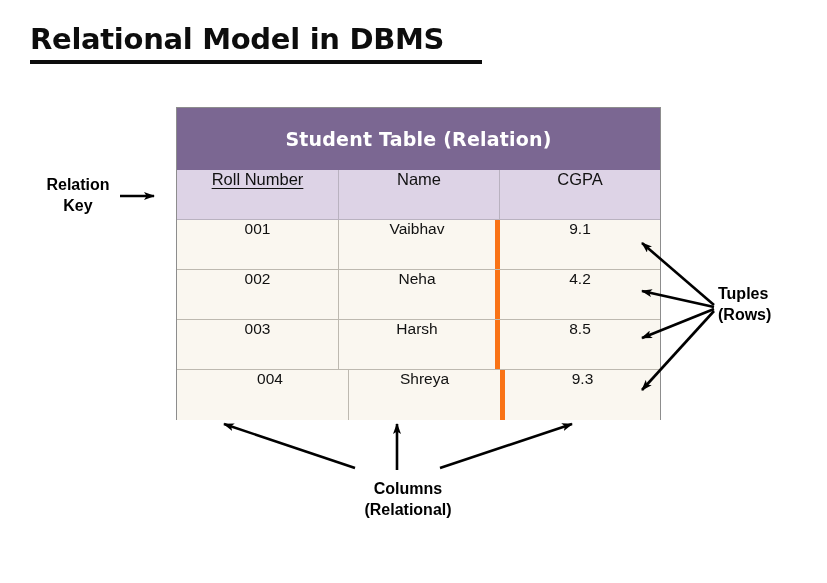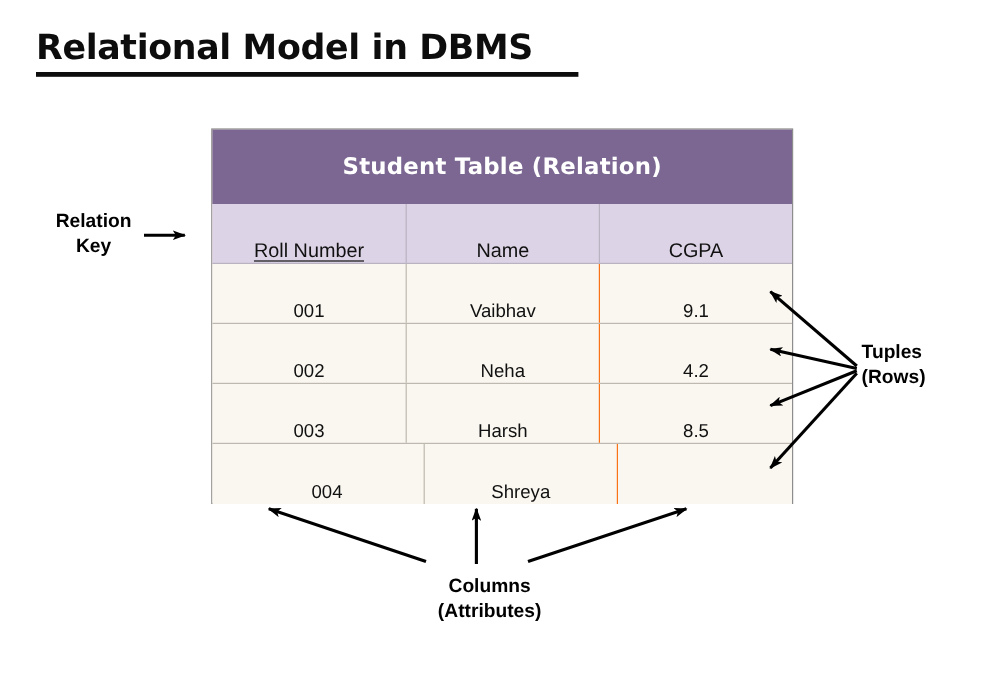--- a/index.html
+++ b/index.html
@@ -86,29 +86,29 @@
   .data-row {
     height: 50px;
     border-bottom: 1px solid #bdb9b0;
   }
   .data-row:last-child {
     border-bottom: none;
   }
 
   .cell {
     display: flex;
-    align-items: flex-end;
+    align-items: flex-start;
     justify-content: center;
     box-sizing: border-box;
     font-family: "Liberation Sans", sans-serif;
     font-size: 15.5px;
     color: #111111;
   }
   .cell.c0 { width: 162px; border-right: 1px solid #bdb9b0; }
-  .cell.c1 { width: 161px; border-right: 1px solid #f97316; }
+  .cell.c1 { width: 161px; border-right: 5px solid #f97316; }
   .cell.c2 { width: 160px; }
 
   #column-header-row .cell.c0,
   #column-header-row .cell.c1 { border-right: 1px solid #b9b2c0; }
 
   .underlined {
     text-decoration: underline;
     text-underline-offset: 3px;
   }
 
@@ -188,37 +188,38 @@
 
     <div class="trow data-row" style="background: rgb(250, 247, 240);">
       <div class="cell c0">003</div>
       <div class="cell c1">Harsh</div>
       <div class="cell c2">8.5</div>
     </div>
 
     <div class="trow data-row" style="background: rgb(250, 247, 240); padding-left: 15px;">
       <div class="cell c0">004</div>
       <div class="cell c1">Shreya</div>
+      <div class="cell c2">9.3</div>
     </div>
 
   </div>
 
   <div class="annot-label" id="primary-key-label">
     <span>Relation</span><br>
     <span>Key</span>
   </div>
 
   <div class="annot-label" id="tuples-label">
     <span>Tuples</span><br>
     <span>(Rows)</span>
   </div>
 
   <div class="annot-label" id="columns-label">
     <span>Columns</span><br>
-    <span>(Attributes)</span>
+    <span>(Relational)</span>
   </div>
 
   <svg class="overlay" viewBox="0 0 827 583">
     <defs>
       <marker id="arrowhead" markerWidth="11" markerHeight="8" refX="10" refY="4" orient="auto" markerUnits="userSpaceOnUse">
         <path d="M0,0 L11,4 L0,8 L2.6,4 Z" fill="#000000"></path>
       </marker>
     </defs>
 
     <line x1="120" y1="196" x2="154" y2="196" stroke="#000000" stroke-width="2.4" marker-end="url(#arrowhead)"></line>

